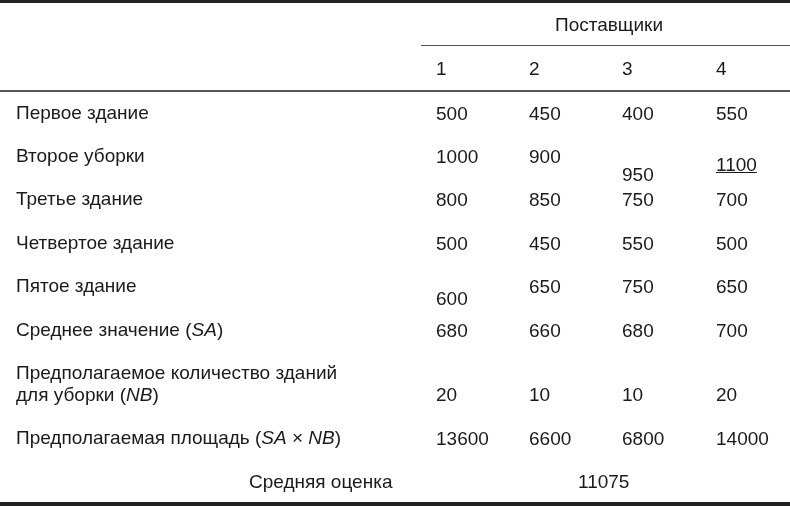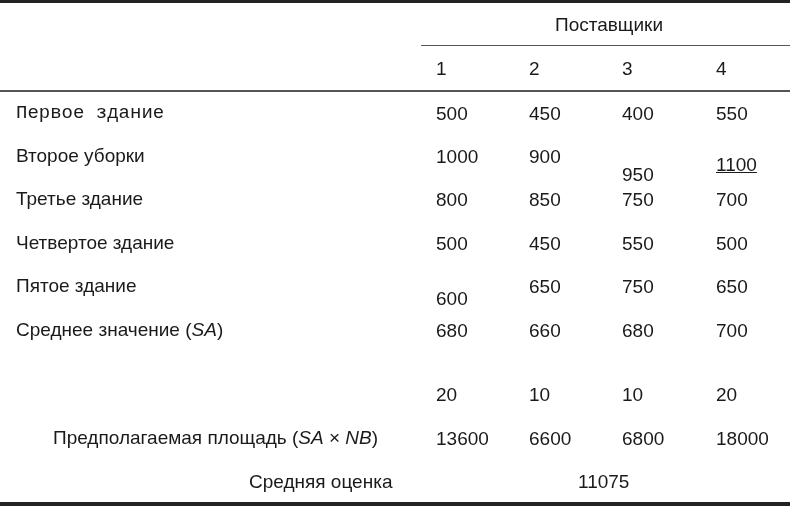--- a/index.html
+++ b/index.html
@@ -21,21 +21,21 @@
 <div>
   <div class="rule top"></div>
   <div class="t" style="left:555px; top:14px;">Поставщики</div>
   <div class="rule inner"></div>
   <div class="t c1" style="top:58px;">1</div>
   <div class="t c2" style="top:58px;">2</div>
   <div class="t c3" style="top:58px;">3</div>
   <div class="t c4" style="top:58px;">4</div>
   <div class="rule hdr"></div>
 
-  <div class="t label" style="top:102px;font-family:Liberation Mono, monospace;">Первое здание</div>
+  <div class="t label" style="top:102px;">Первое здание</div>
   <div class="t c1" style="top:103px;">500</div>
   <div class="t c2" style="top:103px;">450</div>
   <div class="t c3" style="top:103px;">400</div>
   <div class="t c4" style="top:103px;">550</div>
 
   <div class="t label" style="top:145px;">Второе уборки</div>
   <div class="t c1" style="top:146px;">1000</div>
   <div class="t c2" style="top:146px;">900</div>
   <div class="t c3" style="top:164px;">950</div>
   <div class="t c4" style="top:154px;text-decoration:underline;">1100</div>
@@ -58,29 +58,31 @@
   <div class="t c3" style="top:276px;">750</div>
   <div class="t c4" style="top:276px;">650</div>
 
   <div class="t label" style="top:319px;"><span>Среднее значение (</span><em>SA</em><span>)</span></div>
   <div class="t c1" style="top:320px;">680</div>
   <div class="t c2" style="top:320px;">660</div>
   <div class="t c3" style="top:320px;">680</div>
   <div class="t c4" style="top:320px;">700</div>
 
   <div class="t label" style="top:362px;">
+    <div>Предполагаемое количество зданий</div>
+    <div><span>для уборки (</span><em>NB</em><span>)</span></div>
   </div>
   <div class="t c1" style="top:384px;">20</div>
   <div class="t c2" style="top:384px;">10</div>
   <div class="t c3" style="top:384px;">10</div>
   <div class="t c4" style="top:384px;">20</div>
 
-  <div class="t label" style="top:427px;margin-left:37px;"><span>Предполагаемая площадь (</span><em>SA</em><span> × </span><em>NB</em><span>)</span></div>
+  <div class="t label" style="top:427px;"><span>Предполагаемая площадь (</span><em>SA</em><span> × </span><em>NB</em><span>)</span></div>
   <div class="t" style="left:436px; top:428px;">13600</div>
   <div class="t" style="left:529px; top:428px;">6600</div>
   <div class="t" style="left:622px; top:428px;">6800</div>
-  <div class="t" style="left:716px; top:428px;">18000</div>
+  <div class="t" style="left:716px; top:428px;">14000</div>
 
   <div class="t" style="left:249px; top:471px;">Средняя оценка</div>
   <div class="t" style="left:578px; top:471px;">11075</div>
 
   <div class="rule bottom"></div>
 </div>
 
 </body></html>

